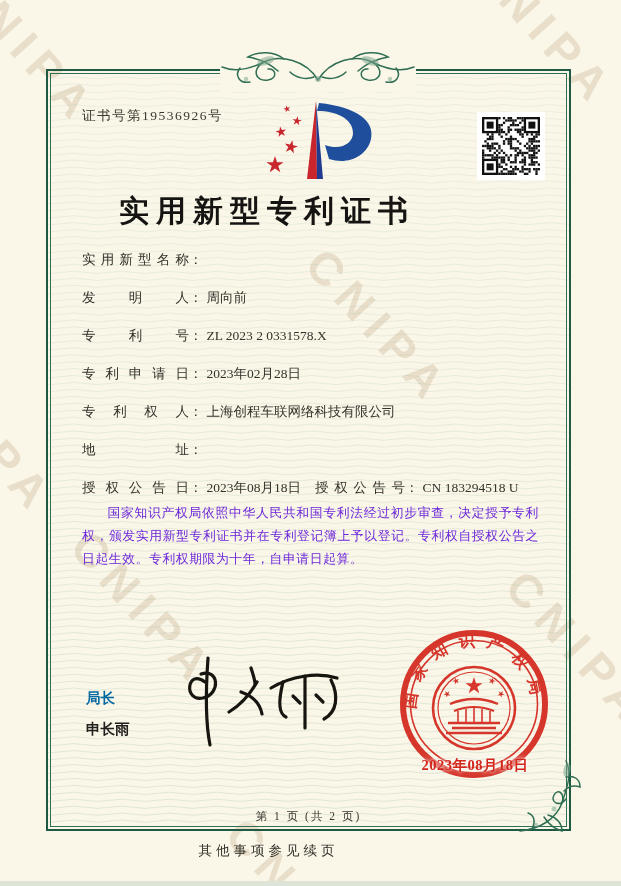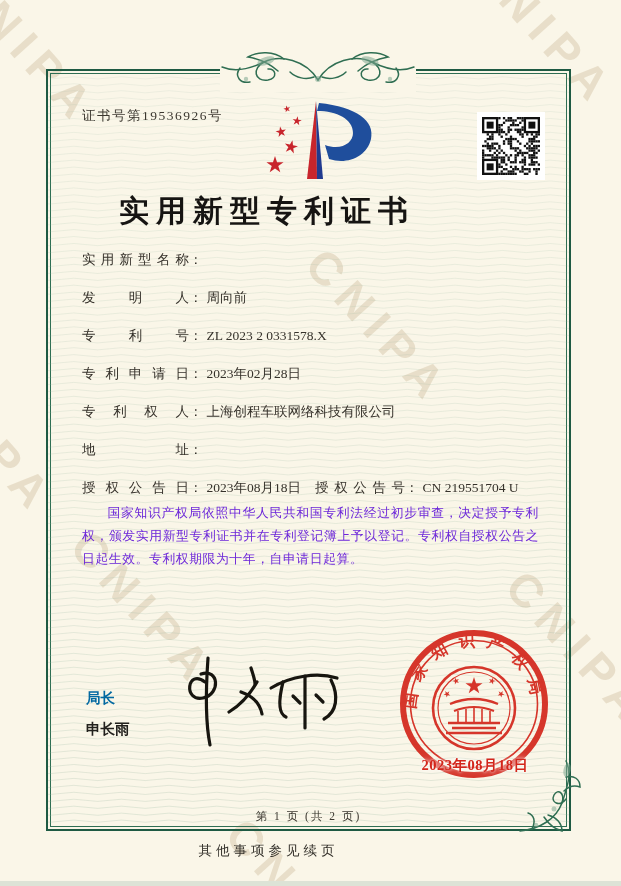--- a/index.html
+++ b/index.html
@@ -549,21 +549,21 @@
     <span class="flabel">地址</span>
       <span class="fcolon">：</span>
   </div>
   <div class="frow">
     <span class="flabel">授权公告日</span>
       <span class="fcolon">：</span>
       <span>2023年08月18日</span>
     <span class="fpair2">
       <span class="flabel-sm">授权公告号</span>
         <span class="fcolon">：</span>
-        <span>CN 219551704 U</span>
+        <span>CN 183294518 U</span>
     </span>
   </div>
 </div>
 
 <div class="paras">
   <p>国家知识产权局依照中华人民共和国专利法经过初步审查，决定授予专利权，颁发实用新型专利证书并在专利登记簿上予以登记。专利权自授权公告之日起生效。专利权期限为十年，自申请日起算。</p>
 </div>
 
 <div class="sig-title">局长</div>
 <div class="sig-name">申长雨</div>

